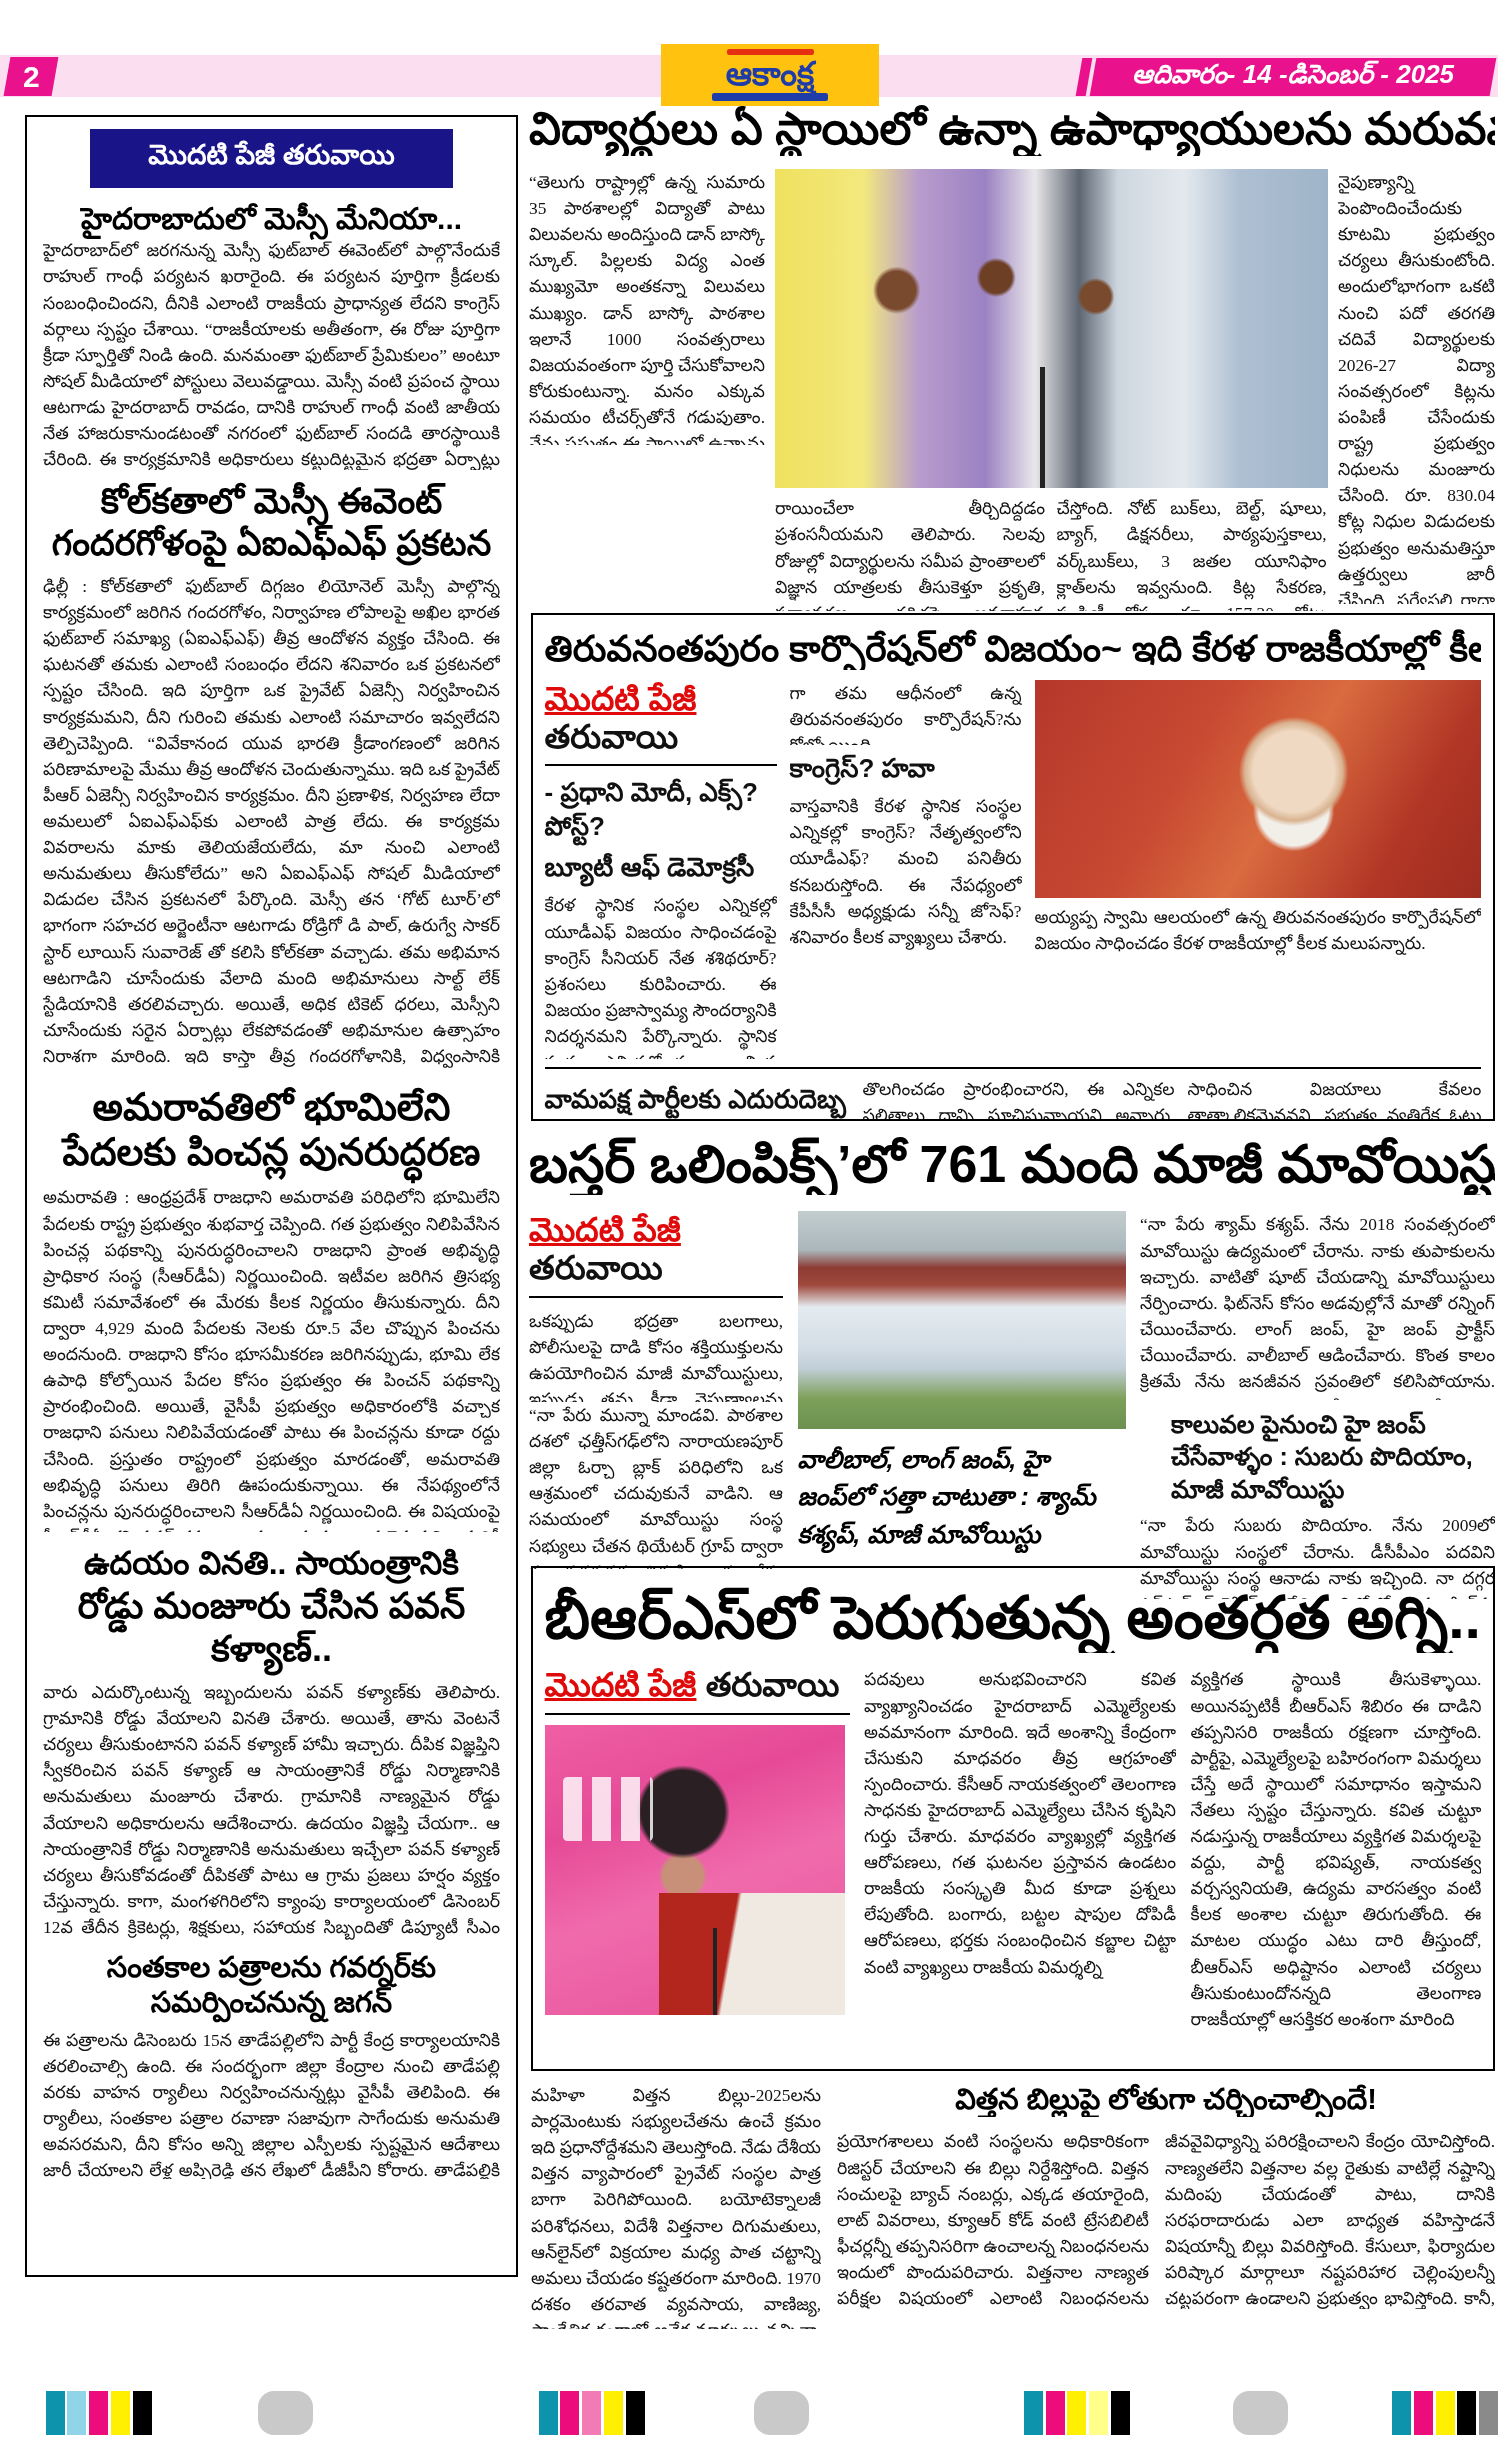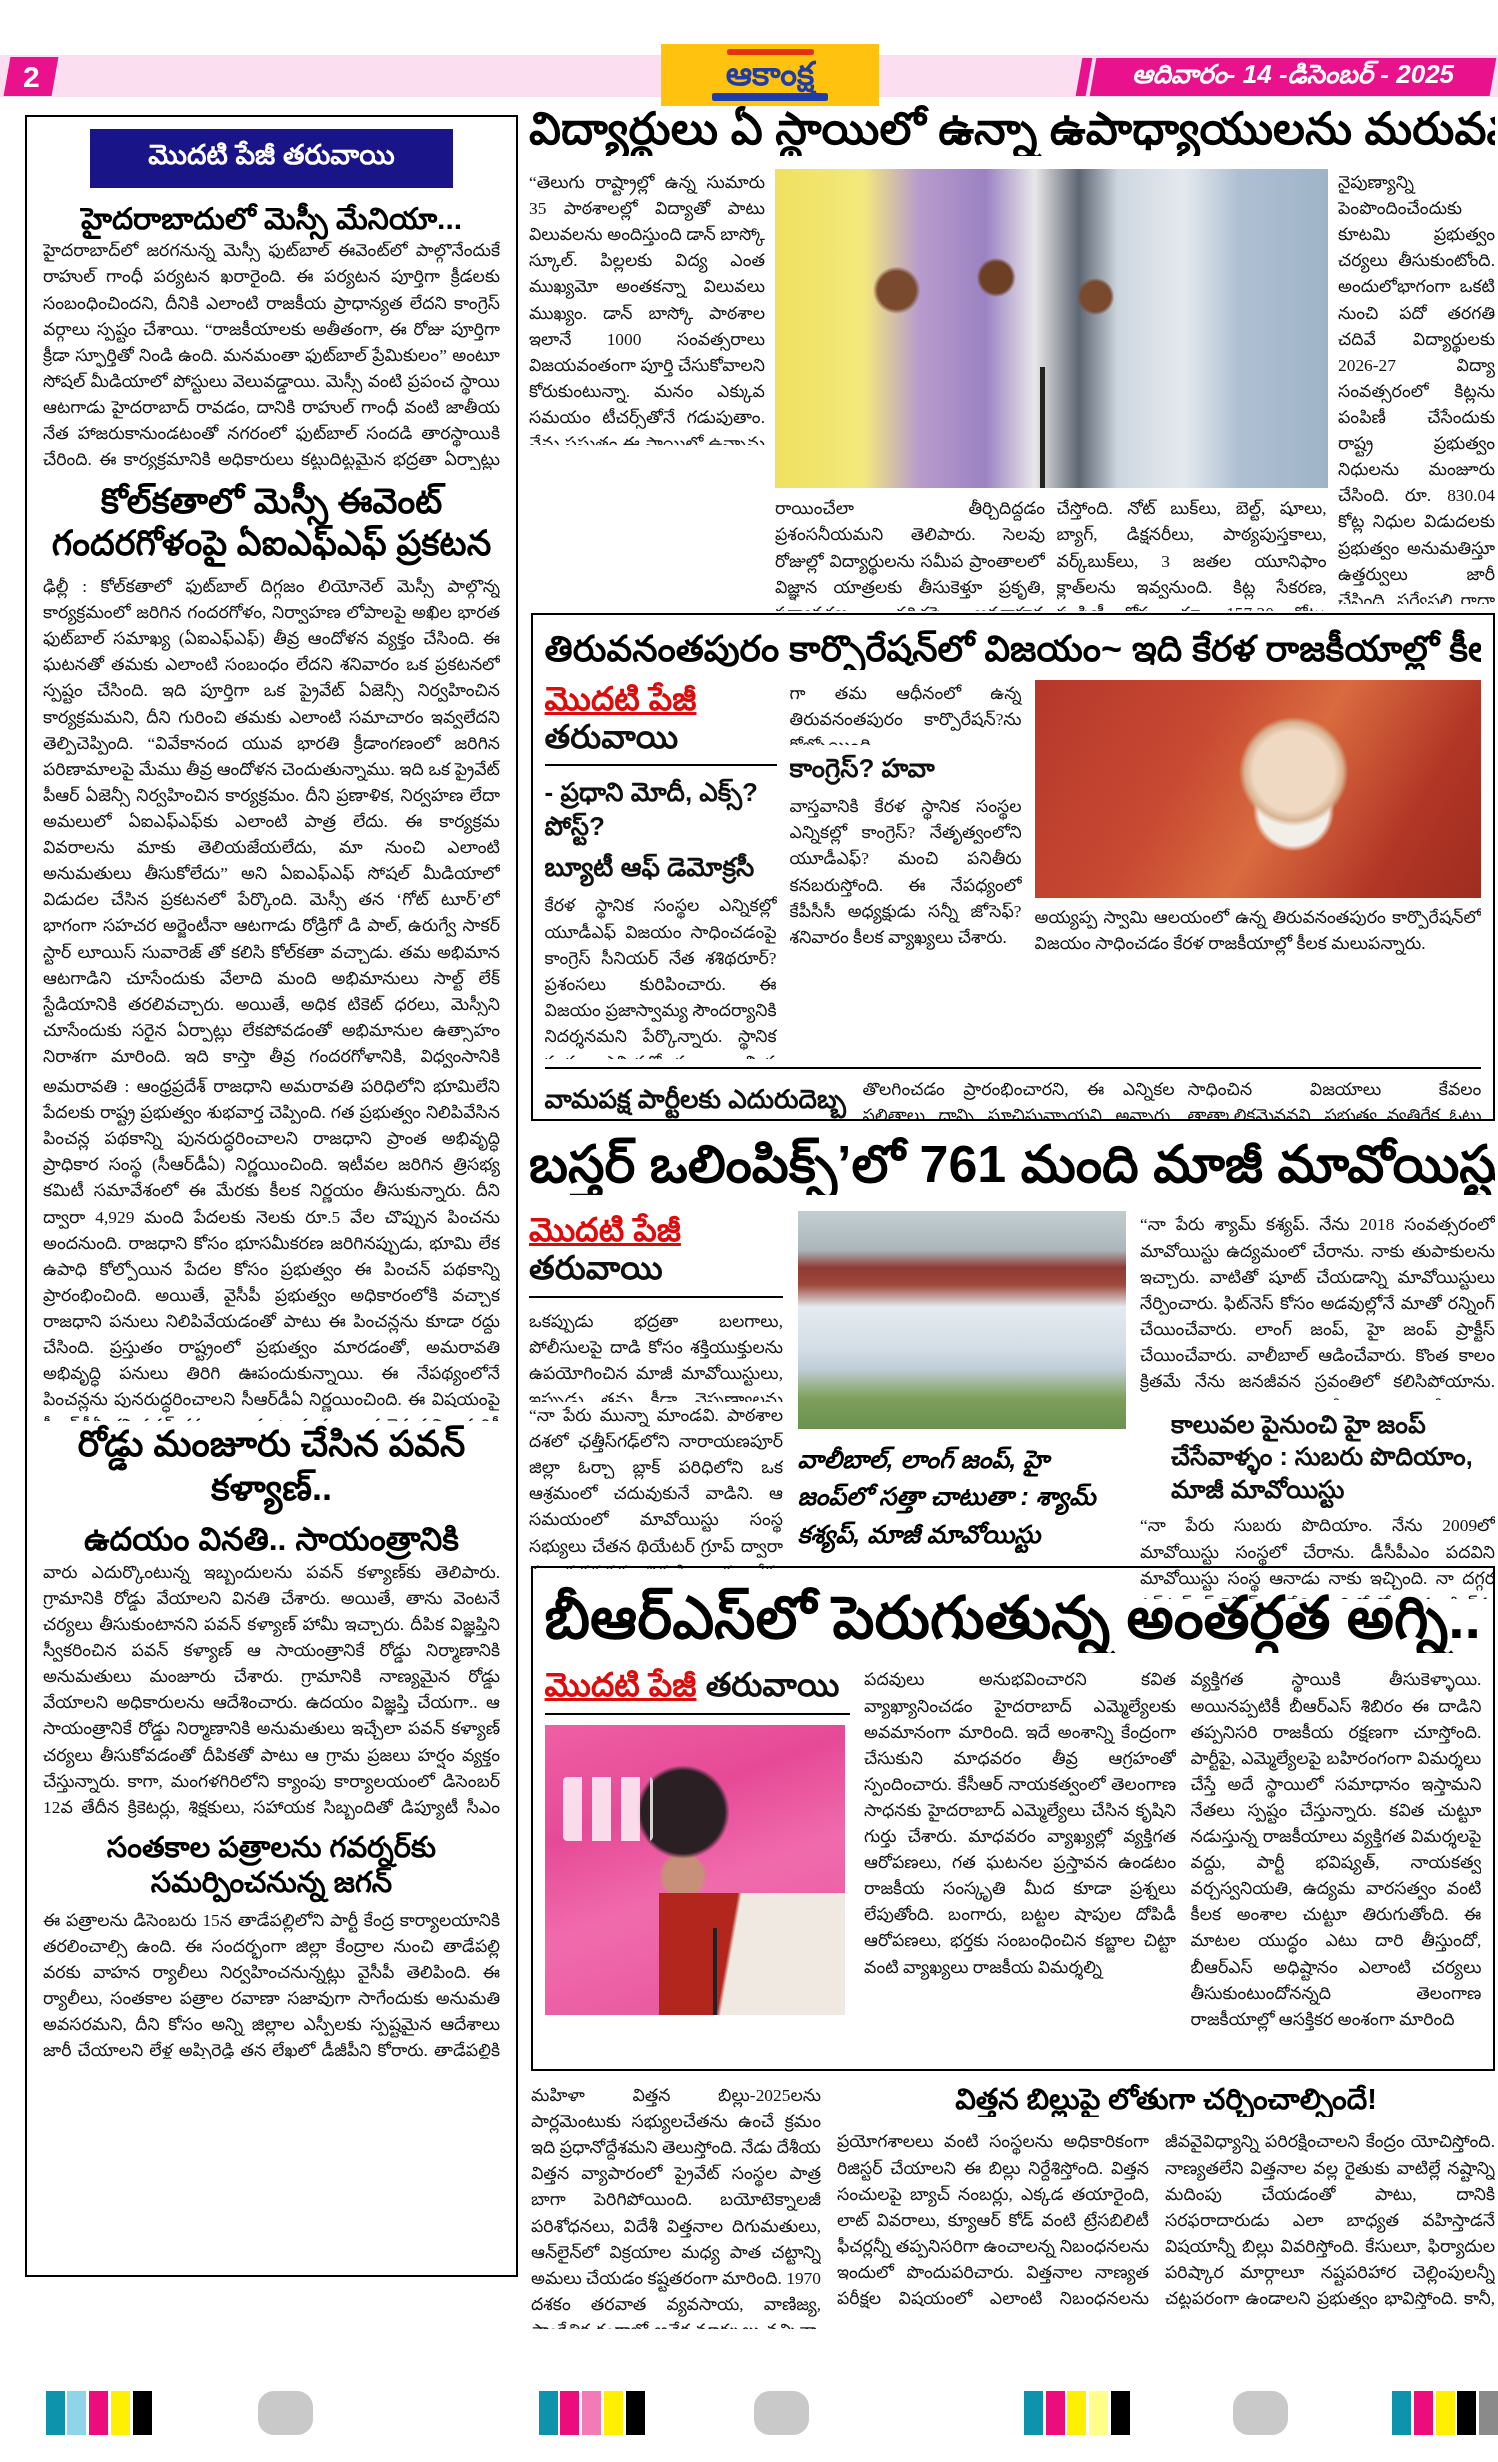--- a/index.html
+++ b/index.html
@@ -76,24 +76,25 @@
 
   <div class="col-box" style="left:25px;top:115px;width:493px;height:2162px;padding:7.3px 16px;">
     <div class="label-blue">మొదటి పేజీ తరువాయి</div>
 
     <div class="hl" style="font-size:30px;">హైదరాబాదులో మెస్సీ మేనియా...</div>
     <div class="body-txt" style="height:233px;">హైదరాబాద్‌లో జరగనున్న మెస్సీ ఫుట్‌బాల్ ఈవెంట్‌లో పాల్గొనేందుకే రాహుల్ గాంధీ పర్యటన ఖరారైంది. ఈ పర్యటన పూర్తిగా క్రీడలకు సంబంధించిందని, దీనికి ఎలాంటి రాజకీయ ప్రాధాన్యత లేదని కాంగ్రెస్ వర్గాలు స్పష్టం చేశాయి. “రాజకీయాలకు అతీతంగా, ఈ రోజు పూర్తిగా క్రీడా స్ఫూర్తితో నిండి ఉంది. మనమంతా ఫుట్‌బాల్ ప్రేమికులం” అంటూ సోషల్ మీడియాలో పోస్టులు వెలువడ్డాయి. మెస్సీ వంటి ప్రపంచ స్థాయి ఆటగాడు హైదరాబాద్ రావడం, దానికి రాహుల్ గాంధీ వంటి జాతీయ నేత హాజరుకానుండటంతో నగరంలో ఫుట్‌బాల్ సందడి తారస్థాయికి చేరింది. ఈ కార్యక్రమానికి అధికారులు కట్టుదిట్టమైన భద్రతా ఏర్పాట్లు చేస్తున్నారు.</div>
 
     <div class="hl" style="font-size:35px;margin:10px 0 8.7px 0;">కోల్‌కతాలో మెస్సీ ఈవెంట్ గందరగోళంపై ఏఐఎఫ్‌ఎఫ్ ప్రకటన</div>
     <div class="body-txt" style="height:500px;">ఢిల్లీ : కోల్‌కతాలో ఫుట్‌బాల్ దిగ్గజం లియోనెల్ మెస్సీ పాల్గొన్న కార్యక్రమంలో జరిగిన గందరగోళం, నిర్వాహణ లోపాలపై అఖిల భారత ఫుట్‌బాల్ సమాఖ్య (ఏఐఎఫ్‌ఎఫ్) తీవ్ర ఆందోళన వ్యక్తం చేసింది. ఈ ఘటనతో తమకు ఎలాంటి సంబంధం లేదని శనివారం ఒక ప్రకటనలో స్పష్టం చేసింది. ఇది పూర్తిగా ఒక ప్రైవేట్ ఏజెన్సీ నిర్వహించిన కార్యక్రమమని, దీని గురించి తమకు ఎలాంటి సమాచారం ఇవ్వలేదని తెల్పిచెప్పింది. “వివేకానంద యువ భారతి క్రీడాంగణంలో జరిగిన పరిణామాలపై మేము తీవ్ర ఆందోళన చెందుతున్నాము. ఇది ఒక ప్రైవేట్ పీఆర్ ఏజెన్సీ నిర్వహించిన కార్యక్రమం. దీని ప్రణాళిక, నిర్వహణ లేదా అమలులో ఏఐఎఫ్‌ఎఫ్‌కు ఎలాంటి పాత్ర లేదు. ఈ కార్యక్రమ వివరాలను మాకు తెలియజేయలేదు, మా నుంచి ఎలాంటి అనుమతులు తీసుకోలేదు” అని ఏఐఎఫ్‌ఎఫ్ సోషల్ మీడియాలో విడుదల చేసిన ప్రకటనలో పేర్కొంది. మెస్సీ తన ‘గోట్ టూర్’లో భాగంగా సహచర అర్జెంటీనా ఆటగాడు రోడ్రిగో డి పాల్, ఉరుగ్వే సాకర్ స్టార్ లూయిస్ సువారెజ్ తో కలిసి కోల్‌కతా వచ్చాడు. తమ అభిమాన ఆటగాడిని చూసేందుకు వేలాది మంది అభిమానులు సాల్ట్ లేక్ స్టేడియానికి తరలివచ్చారు. అయితే, అధిక టికెట్ ధరలు, మెస్సీని చూసేందుకు సరైన ఏర్పాట్లు లేకపోవడంతో అభిమానుల ఉత్సాహం నిరాశగా మారింది. ఇది కాస్తా తీవ్ర గందరగోళానికి, విధ్వంసానికి దారితీసింది. ఈ పరిణామాలపై పశ్చిమ బెంగాల్ ముఖ్యమంత్రి మమతా బెనర్జీ స్పందించారు. ఈ ఘటనకు దారితీసిన నిర్వాహణ లోపాలపై విచారణ జరిపేందుకు కలకత్తా హైకోర్టు రిటైర్డ్ న్యాయమూర్తి నేతృత్వంలో ఒక జ్యుడీషియల్ కమిటీని ఏర్పాటు చేస్తున్నట్లు ఆమె ప్రకటించారు. ఈ ఘటనతో అంతర్జాతీయ స్టార్లతో కూడిన కార్యక్రమాలకు భద్రత, జన నియంత్రణ అంశాలు మరోసారి చర్చనీయాంశమయ్యాయి.</div>
 
+    <div class="hl" style="font-size:38px;margin:11.6px 0 8.7px 0;">అమరావతిలో భూమిలేని పేదలకు పించన్ల పునరుద్ధరణ</div>
     <div class="body-txt" style="height:348px;">అమరావతి : ఆంధ్రప్రదేశ్ రాజధాని అమరావతి పరిధిలోని భూమిలేని పేదలకు రాష్ట్ర ప్రభుత్వం శుభవార్త చెప్పింది. గత ప్రభుత్వం నిలిపివేసిన పించన్ల పథకాన్ని పునరుద్ధరించాలని రాజధాని ప్రాంత అభివృద్ధి ప్రాధికార సంస్థ (సీఆర్‌డీఏ) నిర్ణయించింది. ఇటీవల జరిగిన త్రిసభ్య కమిటీ సమావేశంలో ఈ మేరకు కీలక నిర్ణయం తీసుకున్నారు. దీని ద్వారా 4,929 మంది పేదలకు నెలకు రూ.5 వేల చొప్పున పించను అందనుంది. రాజధాని కోసం భూసమీకరణ జరిగినప్పుడు, భూమి లేక ఉపాధి కోల్పోయిన పేదల కోసం ప్రభుత్వం ఈ పించన్ పథకాన్ని ప్రారంభించింది. అయితే, వైసీపీ ప్రభుత్వం అధికారంలోకి వచ్చాక రాజధాని పనులు నిలిపివేయడంతో పాటు ఈ పించన్లను కూడా రద్దు చేసింది. ప్రస్తుతం రాష్ట్రంలో ప్రభుత్వం మారడంతో, అమరావతి అభివృద్ధి పనులు తిరిగి ఊపందుకున్నాయి. ఈ నేపథ్యంలోనే పించన్లను పునరుద్ధరించాలని సీఆర్‌డీఏ నిర్ణయించింది. ఈ విషయంపై సీఆర్‌డీఏ కమిషనర్ కన్నబాబు మాట్లాడుతూ.. అర్హులైన ప్రతి ఒక్కరికీ న్యాయం చేస్తామని హామీ ఇచ్చారు. పించన్ల కోసం త్వరలోనే దరఖాస్తులు స్వీకరిస్తామని తెలిపారు. గ్రామాల్లోని సీఆర్‌డీఏ కార్యాలయాల్లో గానీ, గ్రామసభల ద్వారా గానీ పేదలు దరఖాస్తు చేసుకోవచ్చని ఆయన సూచించారు. ఈ నిర్ణయంతో రాజధాని ప్రాంతంలోని వేలాది పేద కుటుంబాలకు ఆర్థికంగా ఊరట లభించనుంది.</div>
 
+    <div class="hl" style="font-size:32px;margin-top:11.6px;">ఉదయం వినతి.. సాయంత్రానికి</div>
     <div class="hl" style="font-size:36px;margin:1.5px 0 8.7px 0;">రోడ్డు మంజూరు చేసిన పవన్ కళ్యాణ్..</div>
-    <div class="hl" style="font-size:32px;margin-top:11.6px;">ఉదయం వినతి.. సాయంత్రానికి</div>
     <div class="body-txt" style="height:261px;">వారు ఎదుర్కొంటున్న ఇబ్బందులను పవన్ కళ్యాణ్‌కు తెలిపారు. గ్రామానికి రోడ్డు వేయాలని వినతి చేశారు. అయితే, తాను వెంటనే చర్యలు తీసుకుంటానని పవన్ కళ్యాణ్ హామీ ఇచ్చారు. దీపిక విజ్ఞప్తిని స్వీకరించిన పవన్ కళ్యాణ్ ఆ సాయంత్రానికే రోడ్డు నిర్మాణానికి అనుమతులు మంజూరు చేశారు. గ్రామానికి నాణ్యమైన రోడ్డు వేయాలని అధికారులను ఆదేశించారు. ఉదయం విజ్ఞప్తి చేయగా.. ఆ సాయంత్రానికే రోడ్డు నిర్మాణానికి అనుమతులు ఇచ్చేలా పవన్ కళ్యాణ్ చర్యలు తీసుకోవడంతో దీపికతో పాటు ఆ గ్రామ ప్రజలు హర్షం వ్యక్తం చేస్తున్నారు. కాగా, మంగళగిరిలోని క్యాంపు కార్యాలయంలో డిసెంబర్ 12వ తేదీన క్రికెటర్లు, శిక్షకులు, సహాయక సిబ్బందితో డిప్యూటీ సీఎం సమావేశమయ్యారు. ప్రపంచ కప్ సాధించిన క్రికెటర్లను అభినందించారు. ఒక్కో క్రికెటర్‌కు రూ. 5 లక్షల చొప్పున, శిక్షకులకు రూ.2 లక్షలు చొప్పున చెక్కులు అందించారు. అంతేకాకుండా, ప్రతి మహిళా క్రికెటర్‌కు పట్టు చీర, శాలువాతో పాటు జ్ఞాపిక, కొండపల్లి బొమ్మలు, అరకు కాఫీతో కూడిన బహుమతులను కూడా అందించి వారిని ప్రత్యేకంగా సత్కరించారు.</div>
 
     <div class="hl" style="font-size:29px;margin:10px 0 7.3px 0;">సంతకాల పత్రాలను గవర్నర్‌కు సమర్పించనున్న జగన్</div>
     <div class="body-txt" style="height:152px;">ఈ పత్రాలను డిసెంబరు 15న తాడేపల్లిలోని పార్టీ కేంద్ర కార్యాలయానికి తరలించాల్సి ఉంది. ఈ సందర్భంగా జిల్లా కేంద్రాల నుంచి తాడేపల్లి వరకు వాహన ర్యాలీలు నిర్వహించనున్నట్లు వైసీపీ తెలిపింది. ఈ ర్యాలీలు, సంతకాల పత్రాల రవాణా సజావుగా సాగేందుకు అనుమతి అవసరమని, దీని కోసం అన్ని జిల్లాల ఎస్పీలకు స్పష్టమైన ఆదేశాలు జారీ చేయాలని లేళ్ల అప్పిరెడ్డి తన లేఖలో డీజీపీని కోరారు. తాడేపల్లికి పత్రాలు చేరుకున్న అనంతరం, డిసెంబరు 18న పార్టీ అధినేత, మాజీ ముఖ్యమంత్రి జగన్ గవర్నర్‌ను కలిసి ఈ సంతకాల పత్రాలను అధికారికంగా సమర్పిస్తారని లేఖలో పేర్కొన్నారు.</div>
 
   </div>
 
   <div style="position:absolute;left:529px;top:102px;width:966px;height:508px;">
     <div class="hl" style="font-size:45px;white-space:nowrap;overflow:hidden;">విద్యార్థులు ఏ స్థాయిలో ఉన్నా ఉపాధ్యాయులను మరువవద్దు</div>
     <div style="display:flex;gap:10px;margin-top:13px;">

